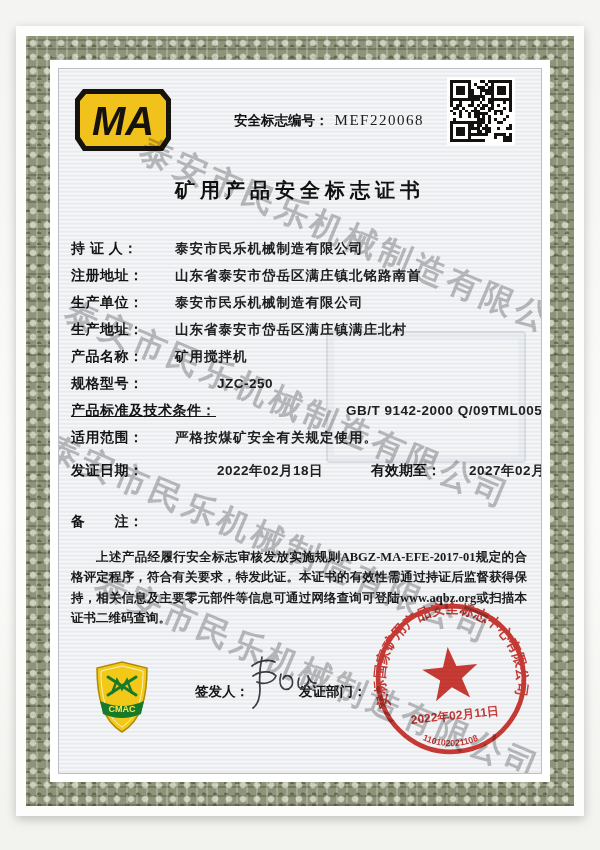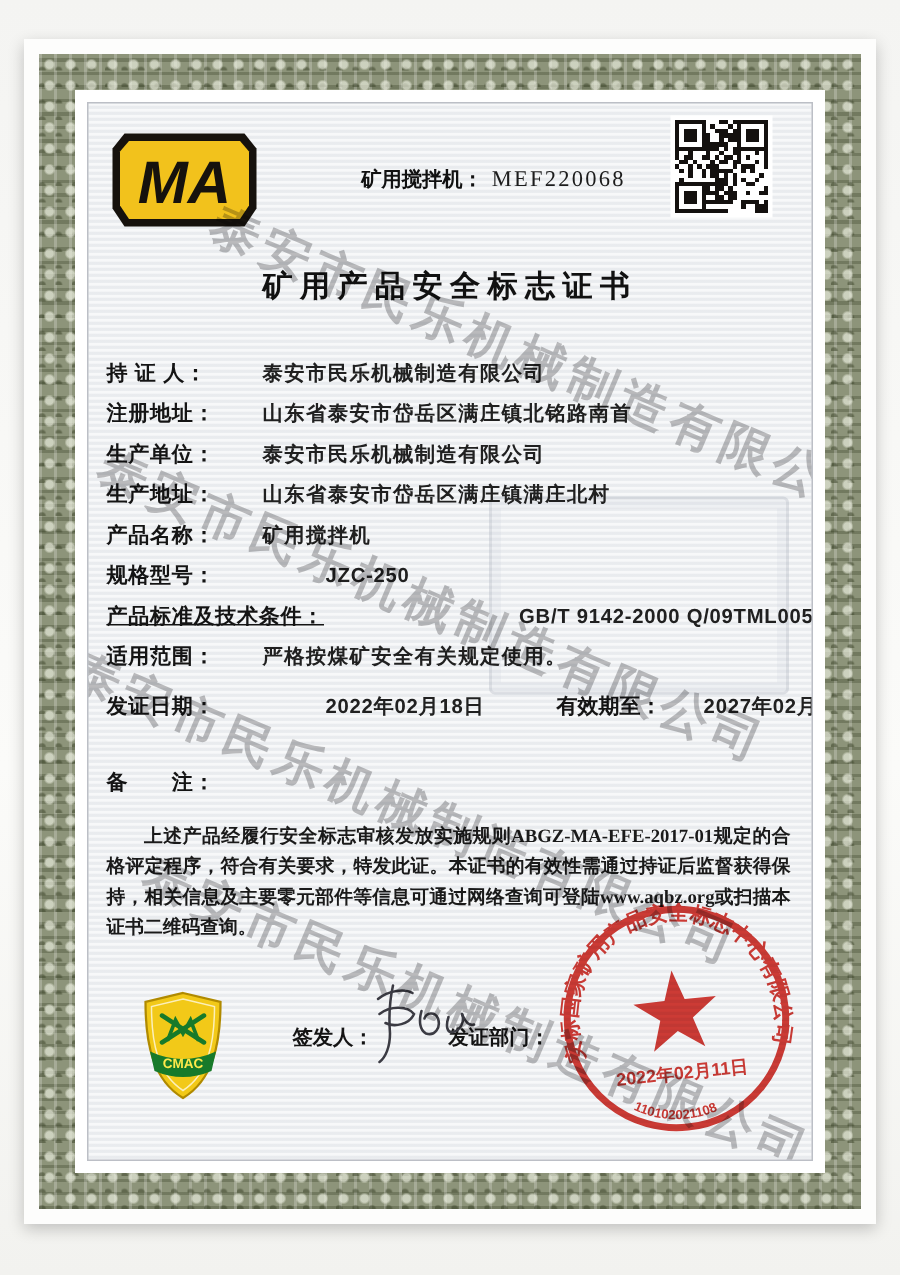--- a/index.html
+++ b/index.html
@@ -62,21 +62,21 @@
 
       <div class="ma">
         <svg width="100" height="66" viewBox="0 0 100 66">
           <path d="M10 2 H90 L98 12 V52 L90 64 H10 L2 52 V12 Z" fill="#16120d"></path>
           <path d="M13 7 H87 L93 14 V50 L87 59 H13 L7 50 V14 Z" fill="#f2c21c"></path>
           <text x="50" y="48" text-anchor="middle" font-family="Liberation Sans, sans-serif" font-size="40" font-weight="900" font-style="italic" fill="#16120d">MA</text>
         </svg>
       </div>
 
       <div class="numrow">
-        <span class="nlbl">矿用搅拌机：</span><span class="nval">MEF220068</span>
+        <span class="nlbl">安全标志编号：</span><span class="nval">MEF220068</span>
       </div>
 
       <div class="qr">
         <svg id="qr" width="62" height="62" viewBox="0 0 21 21" shape-rendering="crispEdges">
               <g fill="#14110f">
                 <rect x="10" y="0" width="1" height="1"></rect>
                 <rect x="11" y="0" width="1" height="1"></rect>
                 <rect x="13" y="0" width="1" height="1"></rect>
                 <rect x="8" y="1" width="1" height="1"></rect>
                 <rect x="12" y="1" width="1" height="1"></rect>

